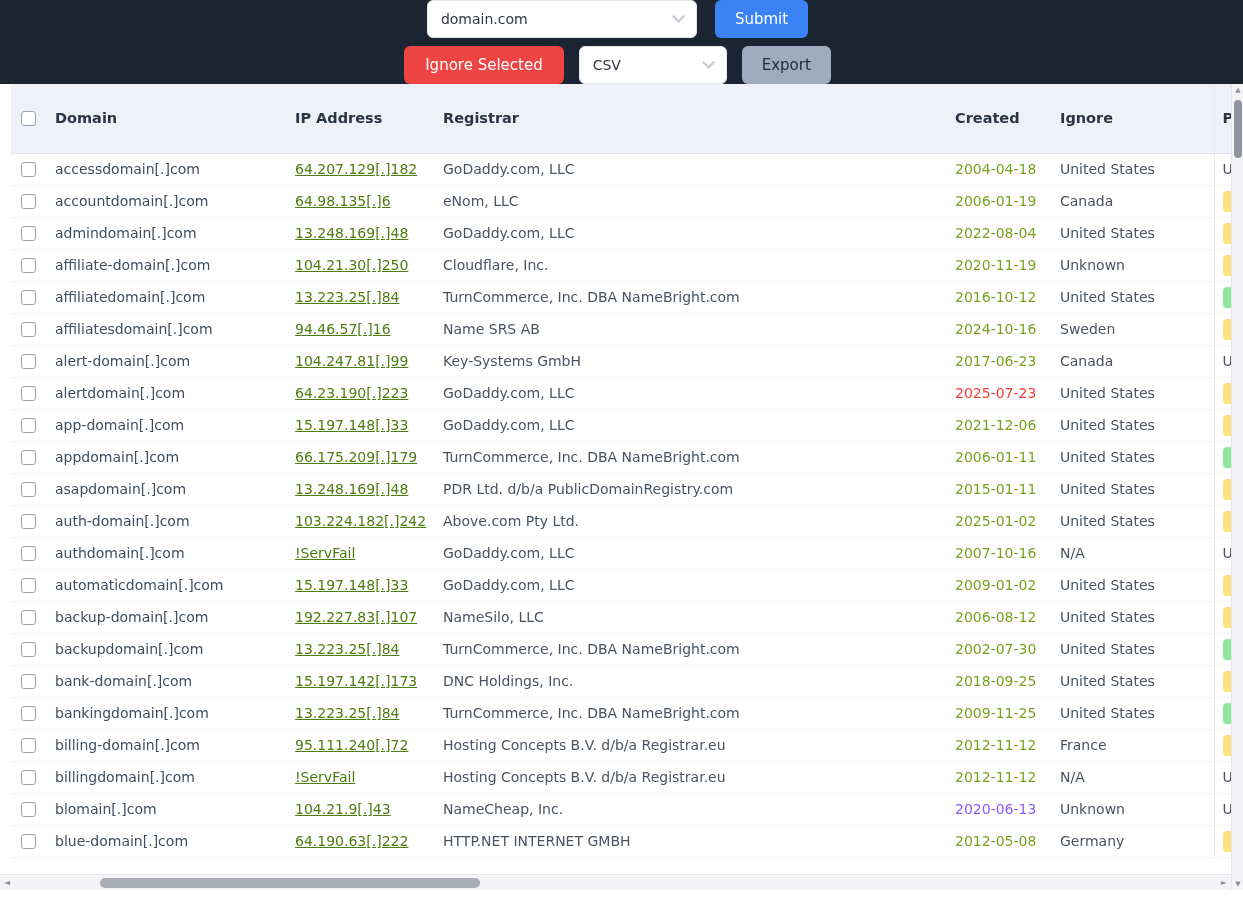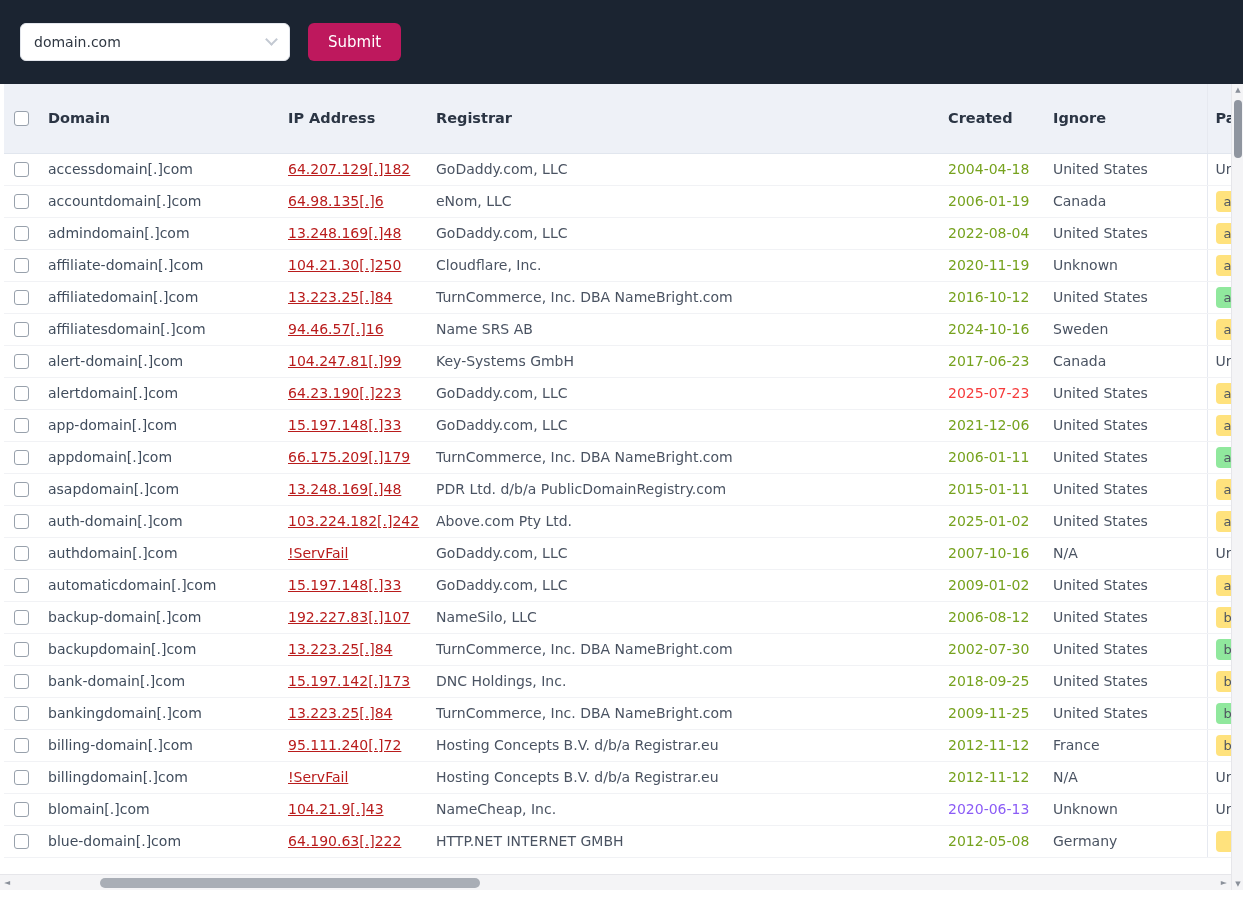--- a/index.html
+++ b/index.html
@@ -6,48 +6,48 @@
   html,body { margin:0; padding:0; }
   body {
     width:1243px; height:903px; position:relative; overflow:hidden;
     background:#ffffff;
     font-family:"DejaVu Sans","Liberation Sans",sans-serif;
   }
 
   
   .navbar {
     height:84px; background:#1b2431; display:flex; align-items:center;
-    justify-content:space-between; padding:0 28px 0 20px;
+    justify-content:space-between; padding:0 28px 0 20px;flex-direction:column;
   }
   .nav-left, .nav-right { display:flex; align-items:center; }
   .nav-left { gap:18px; }
   .nav-right { gap:15px; }
   .select-box {
     background:#fff; border:1px solid #e3e6ec; border-radius:6px; height:38px;
     display:flex; align-items:center; justify-content:space-between;
     padding:0 13px; cursor:pointer;
   }
   .domain-select { width:270px; }
   .format-select { width:148px; }
   .select-value { font-size:14px; color:#2f3742; }
   .chevron {
     width:9px; height:9px; border-right:2px solid #c3c9d2; border-bottom:2px solid #c3c9d2;
     transform:rotate(45deg); margin-top:-5px; flex:0 0 auto;
   }
   .btn {
     border:none; border-radius:6px; height:38px; font-size:15px; cursor:pointer;
     font-family:inherit; display:flex; align-items:center;
   }
-  .btn-submit { background:#be185d; color:#ffffff; padding:0 20px; }
+  .btn-submit { background:#3b82f6; color:#ffffff; padding:0 20px; }
   .btn-ignore { background:#ef4444; color:#ffffff; padding:0 21px; }
   .btn-export { background:#9fabbe; color:#1e2838; padding:0 20px; }
 
   
   .content { position:absolute; top:84px; left:0; right:0; bottom:0; background:#fff; }
-  .table-area { position:absolute; top:0; left:4px; width:1231px; height:790px; overflow:hidden; }
+  .table-area { position:absolute; top:0; left:11px; width:1231px; height:790px; overflow:hidden; }
   table { border-collapse:collapse; table-layout:fixed; width:1320px; }
   th, td { text-align:left; white-space:nowrap; overflow:hidden; }
   thead th {
     background:#eef1f7; height:69px; border-bottom:1px solid #e1e6ee;
     font-size:14.5px; font-weight:bold; color:#2b3544; padding:0 8px;
   }
   tbody td {
     height:32px; border-bottom:1px solid #f1f2f5; font-size:14px;
     color:#4a5362; padding:0 8px; background:#fff;
   }
@@ -57,21 +57,21 @@
   .col-reg { width:512px; }
   .col-created { width:105px; }
   .col-country { width:162px; }
   .col-extra { width:117px; border-left:1px solid #e6e9f0; }
   .cb {
     appearance:none; -webkit-appearance:none; width:15px; height:15px;
     border:1.5px solid #98a1ac; border-radius:3px; background:#fff;
     margin:0; display:block; cursor:pointer;
   }
   .domain-cell { color:#414d5d; }
-  .ip-link { color:#b91c1c; cursor:pointer; }
+  .ip-link { color:#4d7c0f; cursor:pointer; }
   .badge {
     display:inline-block; padding:4px 8px; border-radius:4px;
     font-size:13px; color:#4f5660; line-height:1;
   }
   .extra-plain { color:#4a5362; }
 
   
   .vscroll {
     position:absolute; top:84px; right:0; width:12px; height:806px;
     background:#f4f4f6; border-left:1px solid #e6e6ea;
@@ -92,20 +92,28 @@
 </head>
 <body>
 
 <div class="navbar">
   <div class="nav-left">
     <div class="select-box domain-select">
       <span class="select-value">domain.com</span>
       <span class="chevron"></span>
     </div>
     <button class="btn btn-submit">Submit</button>
+  </div>
+  <div class="nav-right">
+    <button class="btn btn-ignore">Ignore Selected</button>
+    <div class="select-box format-select">
+      <span class="select-value">CSV</span>
+      <span class="chevron"></span>
+    </div>
+    <button class="btn btn-export">Export</button>
   </div>
 </div>
 
 <div class="content">
   <div class="table-area">
     <table>
       <colgroup>
         <col style="width:36px">
           <col style="width:240px">
           <col style="width:148px">

